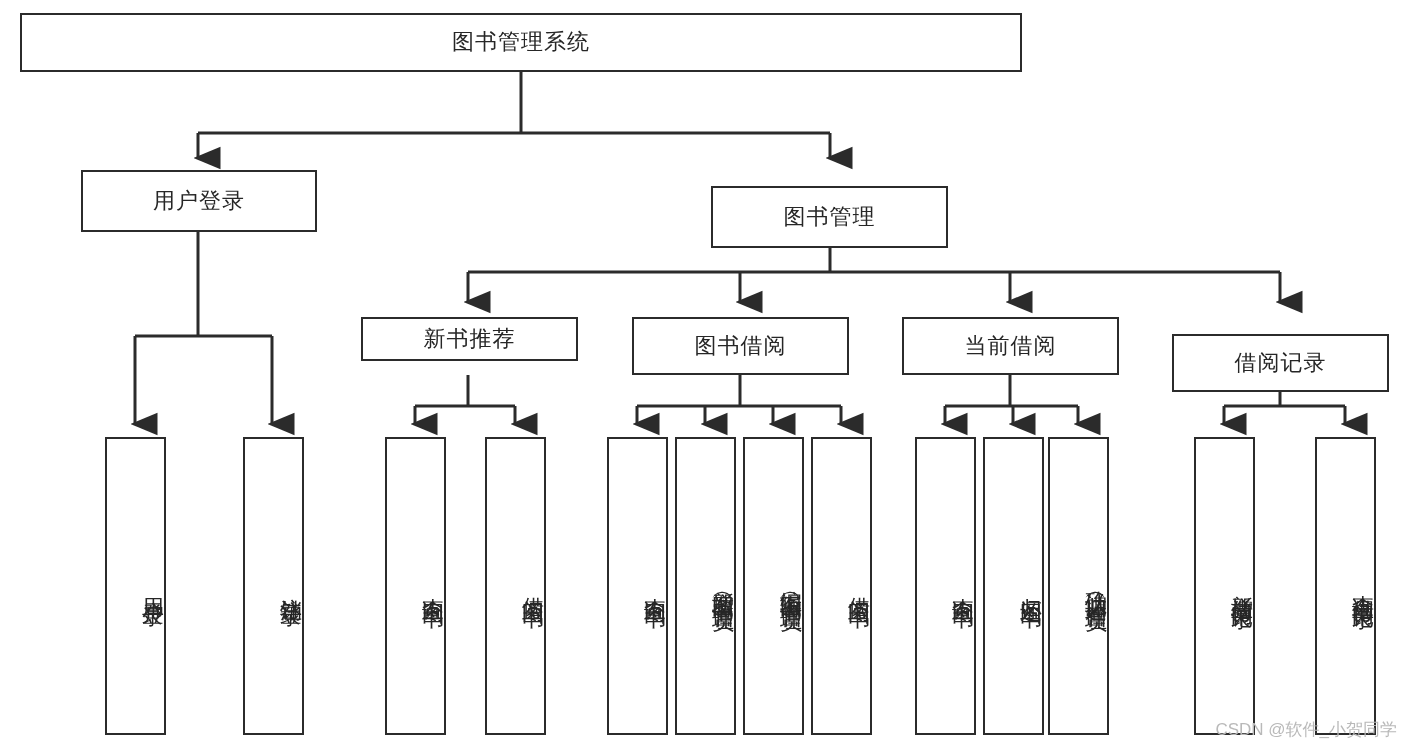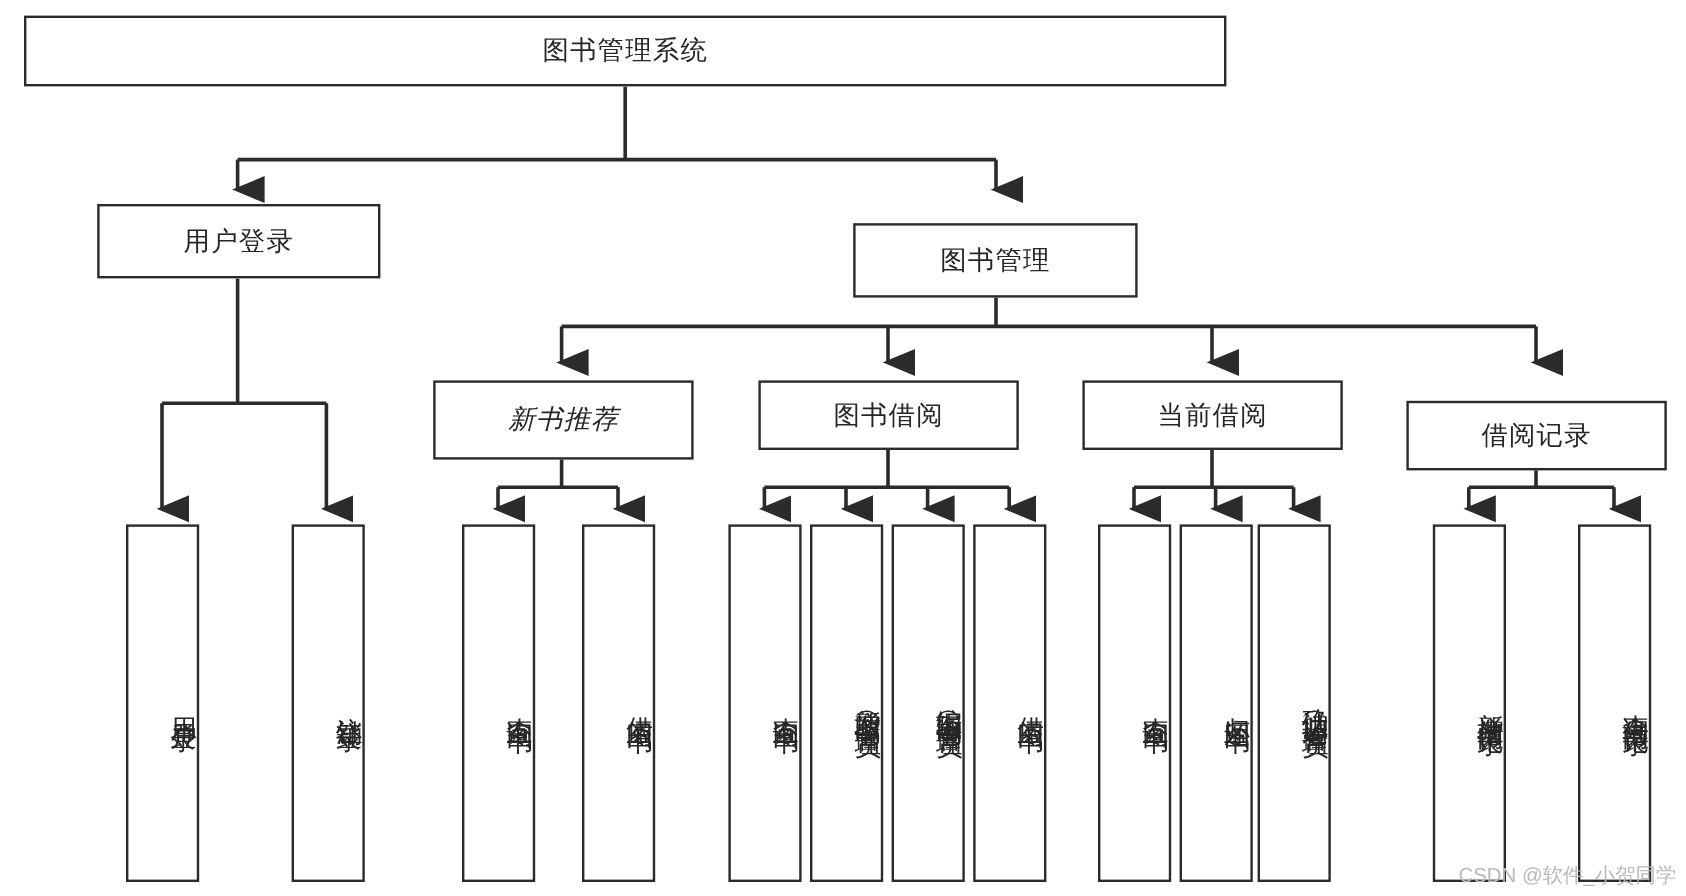--- a/index.html
+++ b/index.html
@@ -126,21 +126,21 @@
     <span>图书管理系统</span>
   </div>
 
   <div class="node horiz" style="left:81px; top:170px; width:236px; height:62px;">
     <span>用户登录</span>
   </div>
   <div class="node horiz" style="left:711px; top:170px; width:237px; height:62px;margin-top:16px;">
     <span>图书管理</span>
   </div>
 
-  <div class="node horiz" style="left:361px; top:317px; width:217px; height:66px;font-style:italic;">
+  <div class="node horiz" style="left:361px; top:317px; width:217px; height:44px;">
     <span>新书推荐</span>
   </div>
   <div class="node horiz" style="left:902px; top:317px; width:217px; height:58px;">
     <span>当前借阅</span>
   </div>
   <div class="node horiz" style="left:632px; top:317px; width:217px; height:58px;">
     <span>图书借阅</span>
   </div>
   <div class="node horiz" style="left:1172px; top:334px; width:217px; height:58px;">
     <span>借阅记录</span>

